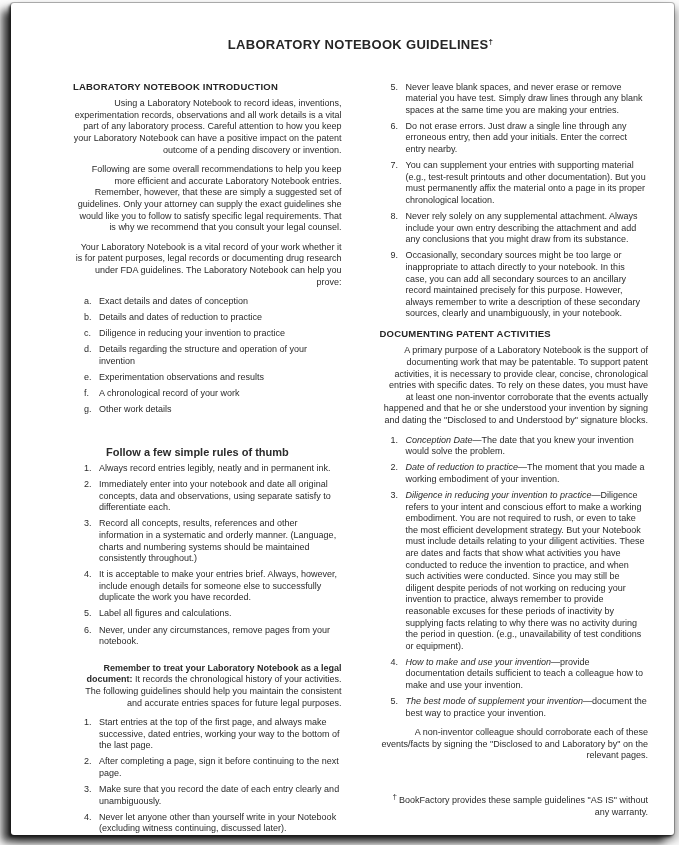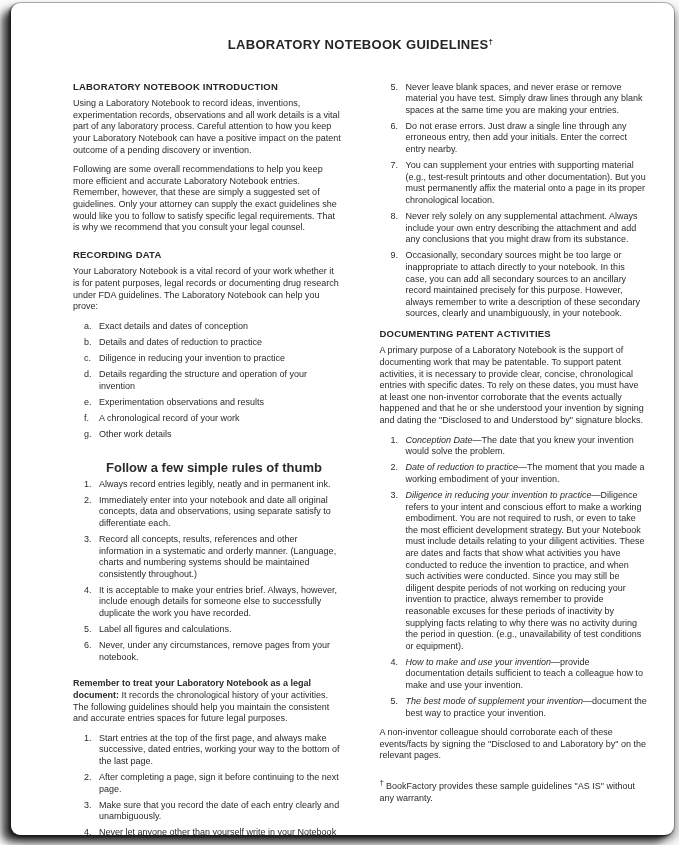--- a/index.html
+++ b/index.html
@@ -3,21 +3,21 @@
 <meta charset="utf-8">
 <style>
   html,body { margin:0; padding:0; }
   body {
     width:679px; height:845px; position:relative;
     background:#fbfbfb; overflow:hidden;
     font-family:"Liberation Sans", sans-serif;
   }
   .sheet {
     position:absolute; left:11px; top:3px; right:5px; bottom:10px;
-    background:#ffffff; border-radius:9px; overflow:hidden;
+    background:#ffffff; border-radius:3px; overflow:hidden;
     box-shadow:
       -9px 7px 9px rgba(22,22,22,0.85),
       -2px 2px 3px rgba(22,22,22,0.9),
       3px 5px 8px rgba(60,60,60,0.5),
       0 0 0 1px rgba(110,110,110,0.45);
   }
   .content {
     padding:22px 26px 0 62px;
     color:#2b2b2b;
     font-size:9px; line-height:11.6px;
@@ -27,48 +27,47 @@
     letter-spacing:0.3px; margin:14px 0 30px; color:#262626;
   }
   .doc-title sup { font-size:8px; vertical-align:super; line-height:0; }
   .cols { display:flex; gap:38px; align-items:flex-start; }
   .col { flex:1 1 0; min-width:0; }
   .sec-head {
     font-weight:bold; font-size:9.5px; letter-spacing:0.2px;
     margin:15px 0 6px; color:#262626;
   }
   .sec-head.first { margin-top:0; }
-  .sub-head { font-weight:bold; font-size:13px; margin:22px 0 4px;padding-left:33px; }
-  p.para { margin:0 0 8px; }
+  .sub-head { font-weight:bold; font-size:11px; margin:31px 0 4px;padding-left:33px; }
+  p.para { margin:0 0 8px;text-align:right; }
   .lead-bold { font-weight:bold; }
   .list { margin:0 0 8px; }
   .li { display:flex; margin:4.5px 0 0 11px; }
   .li .marker { flex:0 0 15px; }
   .li .litext { flex:1 1 auto; min-width:0; }
   .litext i { font-style:italic; }
-  .footnote { margin-top:19px; font-size:9px; }
+  .footnote { margin-top:33px; font-size:9px;text-align:right; }
   .footnote .fsym { font-size:8px; vertical-align:super; line-height:0; margin-right:2px; }
 </style>
 </head>
 <body>
 
 <div class="sheet">
   <div class="content">
 
     <div class="doc-title"><span>LABORATORY NOTEBOOK GUIDELINES</span><sup>†</sup></div>
 
     <div class="cols">
 
       <div class="col">
 
         <div class="sec-head first">LABORATORY NOTEBOOK INTRODUCTION</div>
         <p class="para">Using a Laboratory Notebook to record ideas, inventions, experimentation records, observations and all work details is a vital part of any laboratory process. Careful attention to how you keep your Laboratory Notebook can have a positive impact on the patent outcome of a pending discovery or invention.</p>
         <p class="para">Following are some overall recommendations to help you keep more efficient and accurate Laboratory Notebook entries. Remember, however, that these are simply a suggested set of guidelines. Only your attorney can supply the exact guidelines she would like you to follow to satisfy specific legal requirements. That is why we recommend that you consult your legal counsel.</p>
 
-        <div class="sec-head">RECORDING DATA</div>
         <p class="para">Your Laboratory Notebook is a vital record of your work whether it is for patent purposes, legal records or documenting drug research under FDA guidelines. The Laboratory Notebook can help you prove:</p>
         <div class="list">
           <div class="li">
               <span class="marker">a.</span>
               <span class="litext">Exact details and dates of conception</span>
             </div>
           <div class="li">
               <span class="marker">b.</span>
               <span class="litext">Details and dates of reduction to practice</span>
             </div>
@@ -131,21 +130,21 @@
           <div class="li">
               <span class="marker">2.</span>
               <span class="litext">After completing a page, sign it before continuing to the next page.</span>
             </div>
           <div class="li">
               <span class="marker">3.</span>
               <span class="litext">Make sure that you record the date of each entry clearly and unambiguously.</span>
             </div>
           <div class="li">
               <span class="marker">4.</span>
-              <span class="litext">Never let anyone other than yourself write in your Notebook (erroneous witness signatures, discussed later).</span>
+              <span class="litext">Never let anyone other than yourself write in your Notebook (excluding witness continuing, discussed later).</span>
             </div>
         </div>
 
       </div>
 
       <div class="col">
 
         <div class="list" style="margin-top:1px">
           <div class="li" style="margin-top:0">
               <span class="marker">5.</span>

